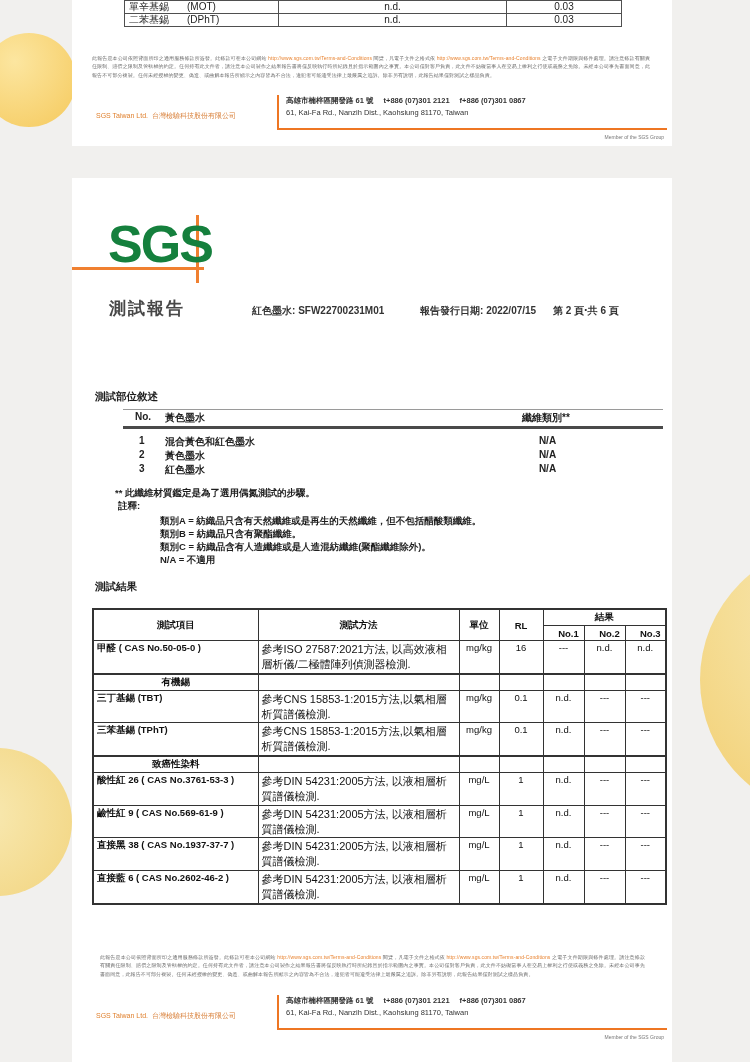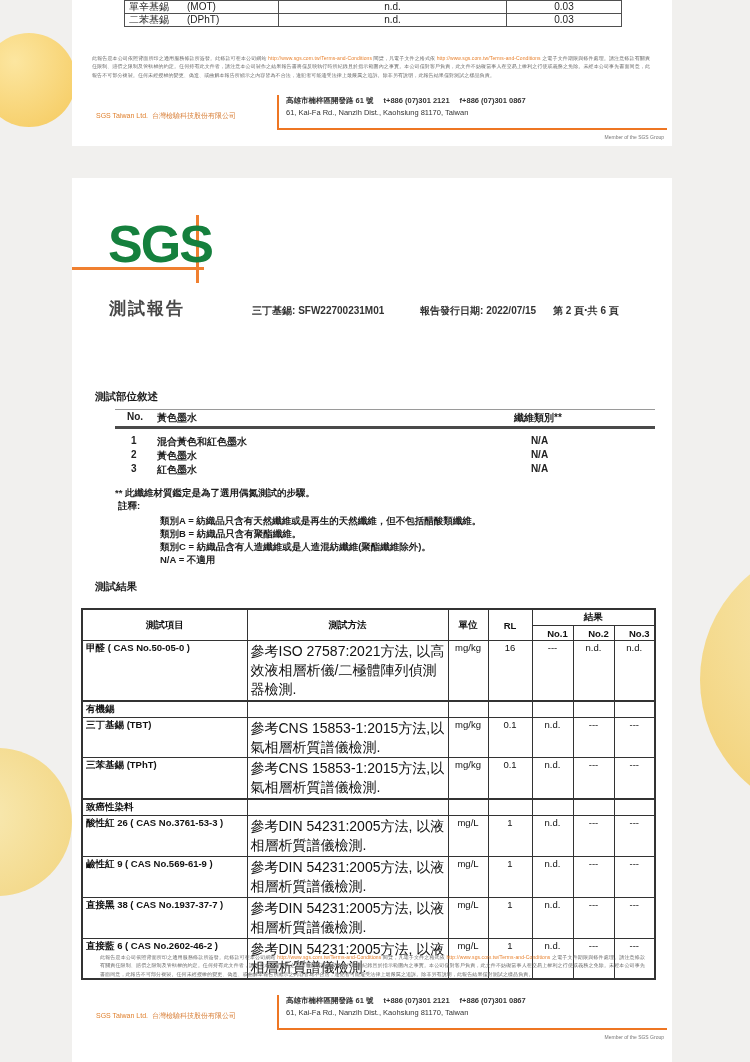--- a/index.html
+++ b/index.html
@@ -44,47 +44,47 @@
   .cross-v{position:absolute;left:124px;top:37px;width:3px;height:68px;background:#f08030;}
   .cross-h{position:absolute;left:0;top:89px;width:132px;height:3px;background:#f08030;}
   .report-title{position:absolute;left:37px;top:119px;font-size:17px;font-weight:bold;color:#474747;letter-spacing:2px;}
   .meta{position:absolute;top:126px;font-size:10px;font-weight:bold;color:#333;white-space:nowrap;}
   .meta-no{left:180px;} .meta-date{left:348px;} .meta-page{left:481px;}
 
   .section-title{position:absolute;font-size:10.5px;font-weight:bold;color:#1c1c1c;}
   .st-parts{left:23px;top:212px;} .st-results{left:23px;top:402px;}
 
   
-  .parts{position:absolute;left:43px;top:231px;width:540px;font-size:10px;}
+  .parts{position:absolute;left:51px;top:231px;width:540px;font-size:10px;}
   .phead{position:relative;height:16px;border-top:1px solid #9a9a9a;border-bottom:3px solid #4a4a4a;font-weight:bold;}
   .phead .h-no{position:absolute;left:12px;top:1px;}
   .phead .h-desc{position:absolute;left:42px;top:1px;}
   .phead .h-fiber{position:absolute;left:399px;top:1px;}
   .prow{position:relative;height:14px;font-weight:600;}
   .prow .r-no{position:absolute;left:16px;top:3px;}
   .prow .r-desc{position:absolute;left:42px;top:3px;}
   .prow .r-fiber{position:absolute;left:399px;top:3px;width:51px;text-align:center;}
   .parts .first{margin-top:3px;}
 
   
   .note{position:absolute;font-size:9.5px;font-weight:600;color:#1e1e1e;white-space:nowrap;}
   .fnote{left:43px;top:309px;} .nlabel{left:46px;top:322px;}
   .ni0{left:88px;top:337px;} .ni1{left:88px;top:350px;} .ni2{left:88px;top:363px;} .ni3{left:88px;top:376px;}
 
   
-  .rtable{position:absolute;left:9px;top:430px;width:573px;border-collapse:collapse;table-layout:fixed;
+  .rtable{position:absolute;left:20px;top:430px;width:573px;border-collapse:collapse;table-layout:fixed;
           font-size:9.5px;color:#111;}
   .rtable td{border:1px solid #333;padding:1px 3px;vertical-align:top;overflow:hidden;}
   .rtable{border:2px solid #333;}
   .rtable .hd{font-weight:bold;text-align:center;vertical-align:middle;padding:0 2px;}
   .rtable tr.h1 td{height:15px;} .rtable tr.h2 td{height:14px;padding-left:12px;}
   .rtable tr.data td{height:29px;}
-  .rtable tr.sect td{height:11px;border-top:2px solid #333;}
+  .rtable tr.sect td{height:11px;border-top:2px solid #333;text-align:center;}
   .rtable .item{font-weight:600;}
-  .rtable .method{font-size:14px;line-height:1.35;}
+  .rtable .method{font-size:11px;line-height:1.35;}
   .rtable .c{text-align:center;}
   .rtable tr.sect .item{font-weight:bold;}
 </style>
 </head>
 <body>
 
 <div class="stage">
 
   <div class="circle c1"></div>
   <div class="circle c2"></div>
@@ -124,21 +124,21 @@
     </div>
   </div>
 
   <div class="page page2">
 
     <div class="cross-v"></div>
     <div class="cross-h"></div>
     <div class="logo">SGS</div>
 
     <div class="report-title">測試報告</div>
-    <div class="meta meta-no"><span>三丁基錫:</span> <span>SFW22700231M01</span></div>
+    <div class="meta meta-no"><span>紅色墨水:</span> <span>SFW22700231M01</span></div>
     <div class="meta meta-date"><span>報告發行日期:</span> <span>2022/07/15</span></div>
     <div class="meta meta-page">第 2 頁‧共 6 頁</div>
 
     <div class="section-title st-parts">測試部位敘述</div>
 
     <div class="parts">
       <div class="phead">
         <span class="h-no">No.</span>
         <span class="h-desc">黃色墨水</span>
         <span class="h-fiber">纖維類別**</span>

